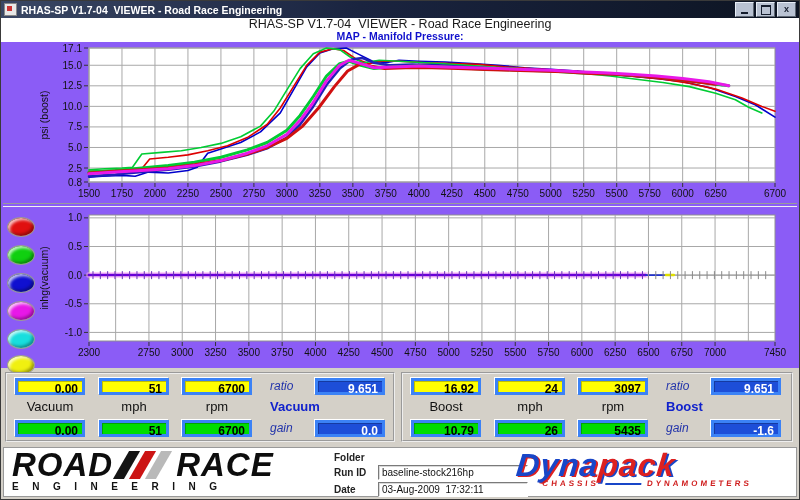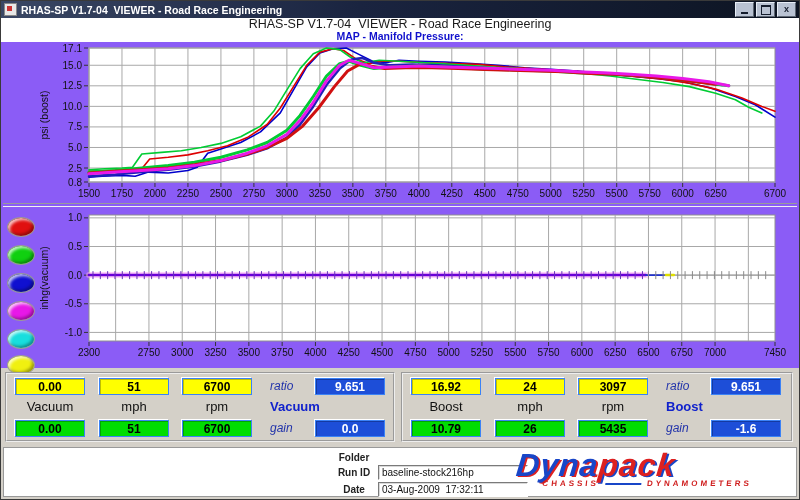--- a/index.html
+++ b/index.html
@@ -29,42 +29,42 @@
   .divider{position:absolute;top:161px;left:2px;right:2px;height:2px;border-top:1px solid #9a9a9a;border-bottom:1px solid #f2f2f2;}
   svg text{font-family:"Liberation Sans",sans-serif;}
   
   .dot{position:absolute;left:6px;width:26px;height:18px;border-radius:50%;
     border:1px solid #9a9a9a;box-shadow:inset -2px -2px 3px rgba(0,0,0,.35),inset 2px 2px 3px rgba(255,255,255,.75);cursor:pointer;}
   
   .panel{position:absolute;top:371px;height:70px;background:#d4d0c8;border:2px groove #eee;box-sizing:border-box;}
   #panel-left{left:4px;width:390px;}
   #panel-right{left:400px;width:392px;}
   .pfield{position:absolute;width:70px;height:17px;font-size:12px;font-weight:bold;line-height:17px;
-    text-align:center;padding:0 4px;box-sizing:border-box;border:1px solid #3b82f6;
+    text-align:right;padding:0 4px;box-sizing:border-box;border:3px solid #3b82f6;
     box-shadow:inset 1px 1px 0 rgba(0,0,0,.25), -1px -1px 0 #fff;}
   .f-yellow{background:#ffff00;color:#000;}
   .f-green{background:#00dd00;color:#000;}
   .f-blue{background:#1d4ed8;color:#fff;}
   .plabel{position:absolute;width:70px;font-size:13px;color:#111;text-align:center;line-height:16px;}
   .psmall{position:absolute;font-size:12px;color:#2233aa;line-height:17px;font-style:italic;}
   .psection{position:absolute;font-size:13px;font-weight:bold;color:#1122cc;line-height:16px;}
   .row1{top:4px;}  .row2{top:25px;}  .row3{top:46px;}
   .c1{left:8px;} .c2{left:92px;} .c3{left:175px;} .c4{left:263px;} .c5{left:308px;}
   
   .footer{position:absolute;top:446px;left:2px;right:2px;bottom:2px;background:#fff;border:1px solid #999;}
   .rr{position:absolute;left:8px;top:1px;width:300px;}
   .rr-row{display:flex;align-items:center;height:32px;}
   .rr-word{font-size:33px;font-weight:bold;font-style:italic;color:#0d0d0d;letter-spacing:1px;line-height:30px;}
   .sl{width:11px;height:28px;transform:skewX(-30deg);margin-left:5px;}
   .sl1{background:#151515;margin-left:8px;} .sl2{background:#cc1414;} .sl3{background:#b9b9b9;}
   .rr-race{margin-left:12px;}
   .rr-sub{font-size:10px;font-weight:bold;color:#111;letter-spacing:13.5px;margin-top:0px;white-space:pre;}
   .info{position:absolute;left:330px;top:4px;}
   .info-row{display:flex;align-items:center;margin-bottom:2px;}
-  .info-label{width:40px;text-align:center;font-size:10px;font-weight:bold;color:#222;margin-right:4px;}
+  .info-label{width:40px;text-align:left;font-size:10px;font-weight:bold;color:#222;margin-right:4px;}
   .info-field{width:142px;height:13px;background:#fff;border:1px solid;border-color:#7a7a7a #fff #fff #7a7a7a;
     box-shadow:inset 1px 1px 0 rgba(0,0,0,.15);font-size:10px;line-height:13px;padding:0 3px;color:#111;white-space:pre;}
   .dyna{position:absolute;left:512px;top:0px;width:284px;transform:skewX(-6deg);}
   .dyna-main{font-size:32px;font-weight:bold;font-style:italic;line-height:34px;letter-spacing:1px;}
   .dyna-blue{color:#1846c8;text-shadow:2px 1px 0 #dd2020;}
   .dyna-red{color:#dd2020;text-shadow:2px 1px 0 #1846c8;}
   .dyna-sub{display:flex;align-items:center;font-size:8px;font-weight:bold;color:#d02020;letter-spacing:3px;margin-top:-3px;padding-left:28px;}
   .dyna-line{flex:0 0 36px;height:2px;background:#1846c8;margin:0 6px;}
 </style>
 </head>
@@ -406,20 +406,30 @@
     <div class="plabel row2 c3">rpm</div>
     <div class="psection row2 c4">Boost</div>
     <div class="pfield f-green row3 c1">10.79</div>
     <div class="pfield f-green row3 c2">26</div>
     <div class="pfield f-green row3 c3">5435</div>
     <div class="psmall row3 c4">gain</div>
     <div class="pfield f-blue row3 c5">-1.6</div>
   </div>
 
   <div class="footer">
+    <div class="rr">
+      <div class="rr-row">
+        <span class="rr-word">ROAD</span>
+        <span class="sl sl1"></span>
+        <span class="sl sl2"></span>
+        <span class="sl sl3"></span>
+        <span class="rr-word rr-race">RACE</span>
+      </div>
+      <div class="rr-sub">ENGINEERING</div>
+    </div>
     <div class="info">
       <div class="info-row">
         <span class="info-label">Folder</span>
       </div>
       <div class="info-row">
         <span class="info-label">Run ID</span>
         <span class="info-field">baseline-stock216hp</span>
       </div>
       <div class="info-row">
         <span class="info-label">Date</span>

